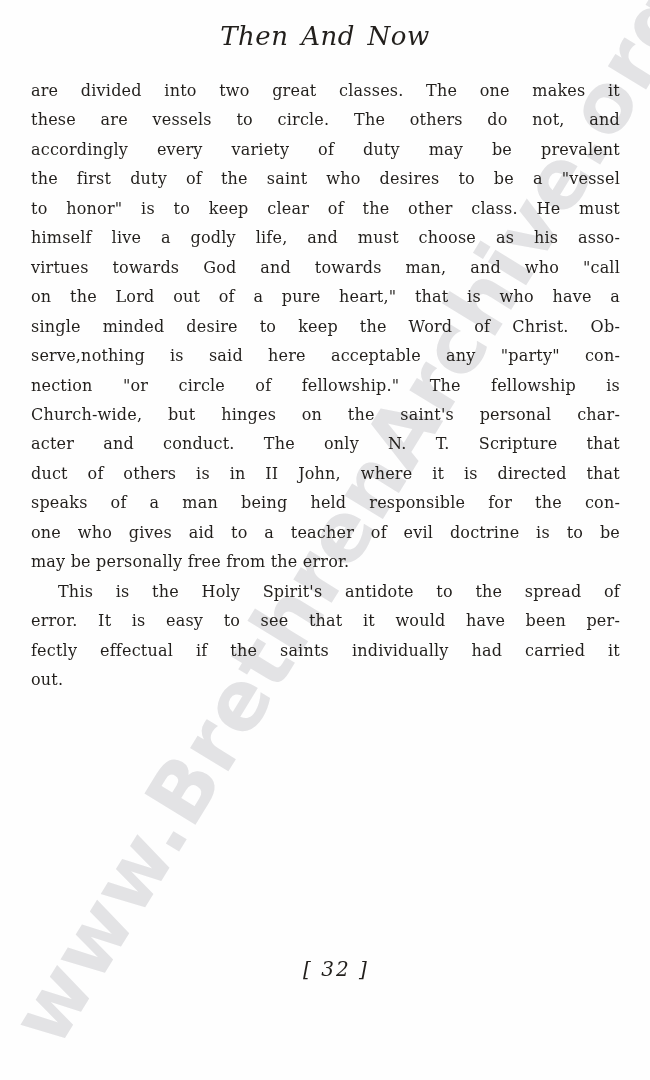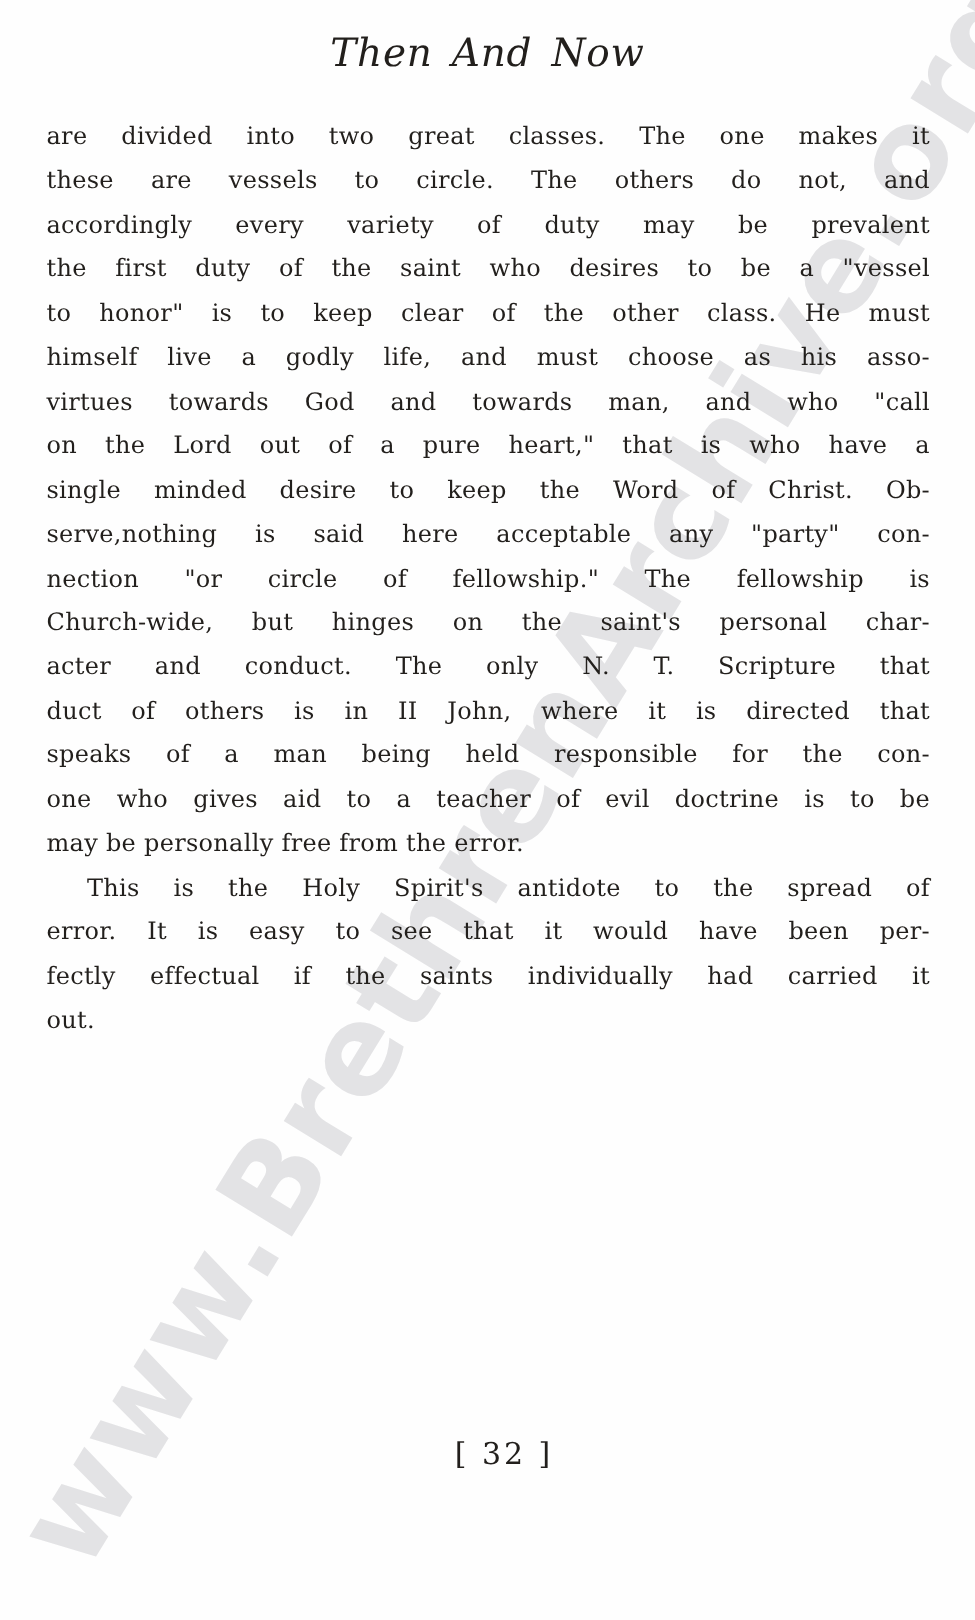--- a/index.html
+++ b/index.html
@@ -55,20 +55,21 @@
   .line.indent { text-indent: 27px; }
   .pagenum {
     position: absolute;
     top: 957px; left: 0; width: 100%;
     text-align: center;
     font-size: 20px;
     letter-spacing: 2px;
     padding-left: 22px;
     box-sizing: border-box;
     z-index: 1;
+    font-style: italic;
   }
 </style>
 </head>
 <body>
 
 <div class="page">
 
   <div class="watermark">www.BrethrenArchive.org</div>
 
   <div class="content">

